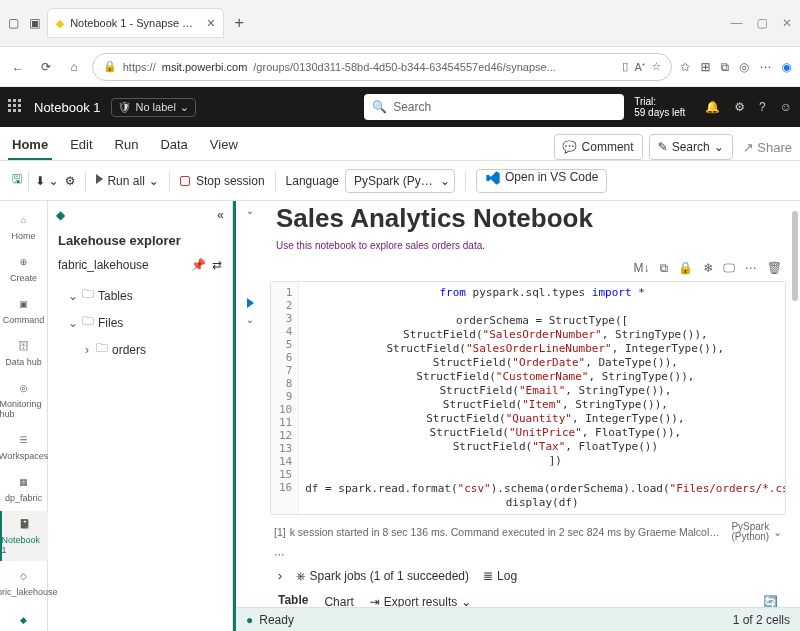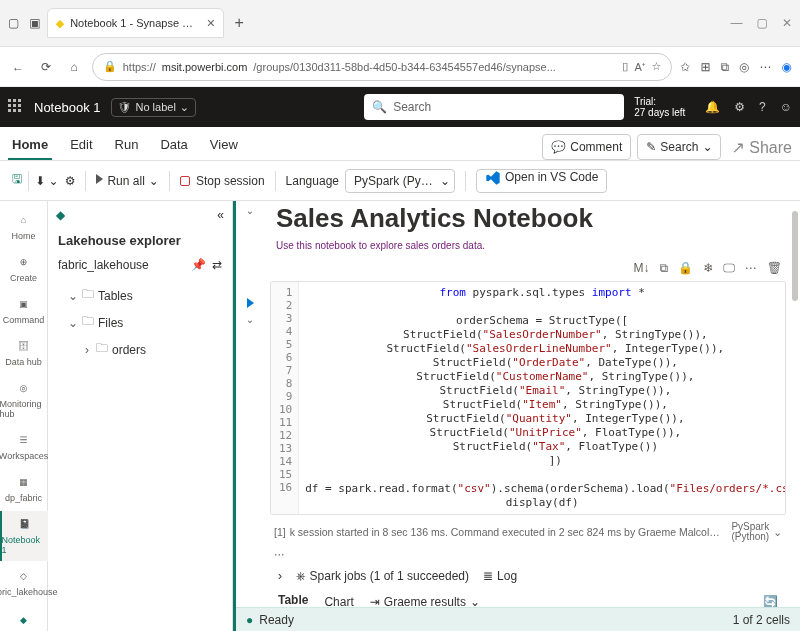--- a/index.html
+++ b/index.html
@@ -21,21 +21,21 @@
   .label-pill { display:flex; align-items:center; gap:4px; border:1px solid #555; border-radius:4px; padding:2px 6px; font-size:11px; color:#ddd;}
   .search-box { margin-left:auto; width:260px; height:26px; background:#fff; border-radius:4px; display:flex; align-items:center; padding:0 8px; color:#666; gap:6px;}
   .trial { color:#fff; font-size:10px; line-height:11px; text-align:left;}
   .black-icons { display:flex; gap:14px; color:#ccc; margin-left:10px;}
   .menu-bar { height: 34px; display:flex; align-items:flex-end; padding:0 8px; border-bottom:1px solid #e1e1e1; gap:14px; font-size:13px; position:relative;}
   .menu-bar .menu-item { padding:6px 4px 8px; color:#323130; position:relative;}
   .menu-bar .menu-item.active { font-weight:600; }
   .menu-bar .menu-item.active::after { content:''; position:absolute; left:0; right:0; bottom:0; height:2px; background:#117865;}
   .menu-right { margin-left:auto; display:flex; gap:6px; align-items:center;}
   .pill-btn { border:1px solid #ccc; border-radius:4px; height:26px; display:flex; align-items:center; padding:0 8px; font-size:12px; gap:4px;}
-  .share-btn { color:#888; font-size:16px; margin-left:4px;}
+  .share-btn { color:#888; font-size:13px; margin-left:4px;}
   .toolbar { height: 40px; display:flex; align-items:center; padding:0 8px; gap:6px; border-bottom:1px solid #e1e1e1; font-size:12px;}
   .tb-group { display:flex; align-items:center; gap:6px; padding:0 4px;}
   .divider { width:1px; height:20px; background:#ddd; }
   .run-btn { display:flex; align-items:flex-start; gap:4px;}
   .stop-icon { width:10px; height:10px; border:1.5px solid #d13438; border-radius:2px; display:inline-block;}
   .lang-select { border:1px solid #ccc; border-radius:4px; height:24px; padding:0 4px 0 8px; display:flex; align-items:center; gap:4px; width:110px; overflow:hidden; white-space:nowrap;}
   .vscode-icon { width:16px; height:16px; }
   .vscode-btn { display:flex; align-items:flex-start; gap:4px; background:#fff; border:1px solid #ccc; border-radius:4px; height:24px; padding:0 8px;}
   .main-area { display:flex; height: calc(631px - 47px - 40px - 40px - 34px - 40px); }
   .left-rail { width:48px; border-right:1px solid #e1e1e1; display:flex; flex-direction:column; align-items:center; padding-top:6px; gap:2px;}
@@ -138,21 +138,21 @@
     <span>🛡</span>
     <span>No label</span>
     <span>⌄</span>
   </div>
   <div class="search-box">
     <span>🔍</span>
     <span>Search</span>
   </div>
   <div class="trial">
     <div>Trial:</div>
-    <div>27 days left</div>
+    <div>59 days left</div>
   </div>
   <div class="black-icons">
     <span>🔔</span>
     <span>⚙</span>
     <span>?</span>
     <span>☺</span>
   </div>
 </div>
 
 <div class="menu-bar">
@@ -338,21 +338,21 @@
         </div>
         <div class="meta-line">⋯</div>
         <div class="output-head">
           <span>›</span>
           <span style="display:flex; gap:4px;">⎈ <span>Spark jobs (1 of 1 succeeded)</span></span>
           <span style="display:flex; gap:4px;">≣ <span>Log</span></span>
         </div>
         <div class="tabs-row">
           <span class="sel">Table</span>
           <span>Chart</span>
-          <span class="export-btn">⇥ <span>Graeme results</span> ⌄</span>
+          <span class="export-btn">⇥ <span>Export results</span> ⌄</span>
           <span style="margin-left:auto;">🔄</span>
         </div>
 
       </div>
       <div class="vscrollbar">
         <div class="thumb" style="top:10px; height:90px;"></div>
       </div>
     </div>
     <div class="status-bar">
       <div class="status-left">

